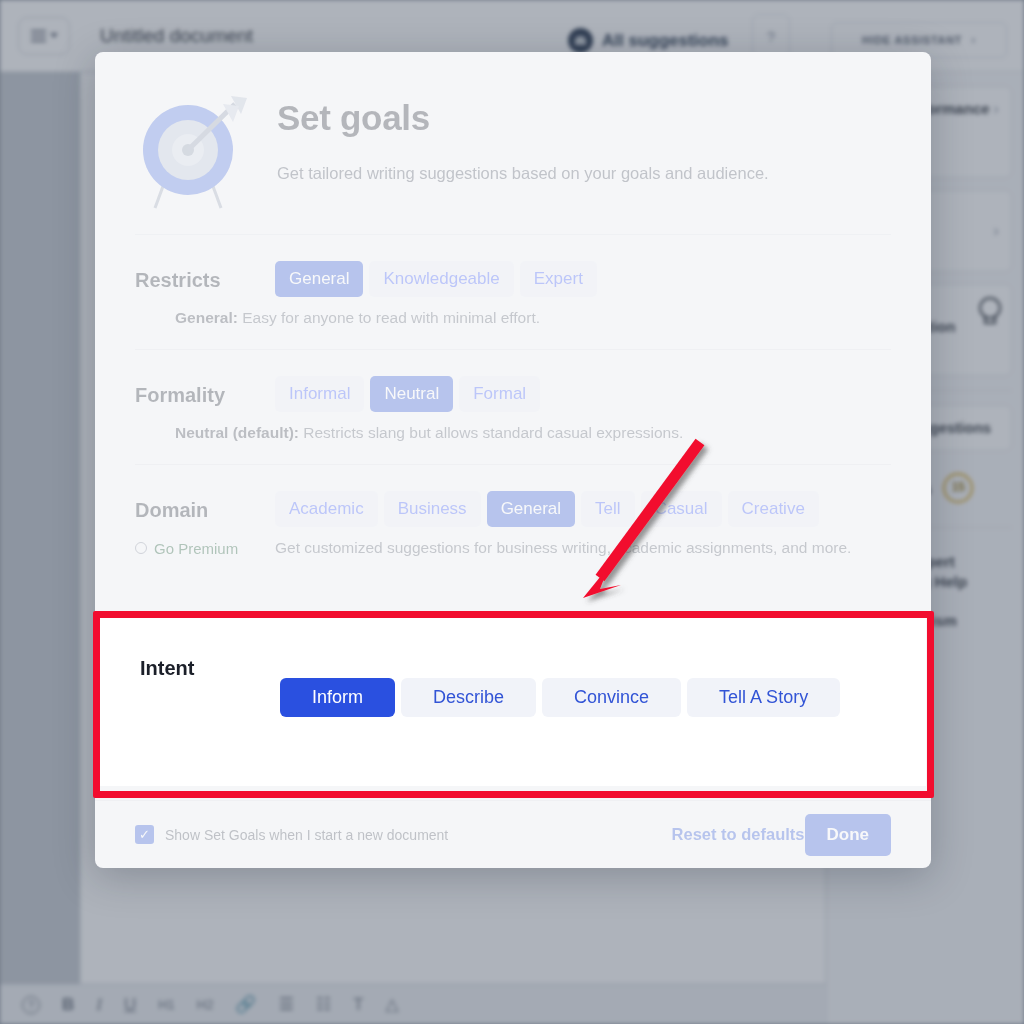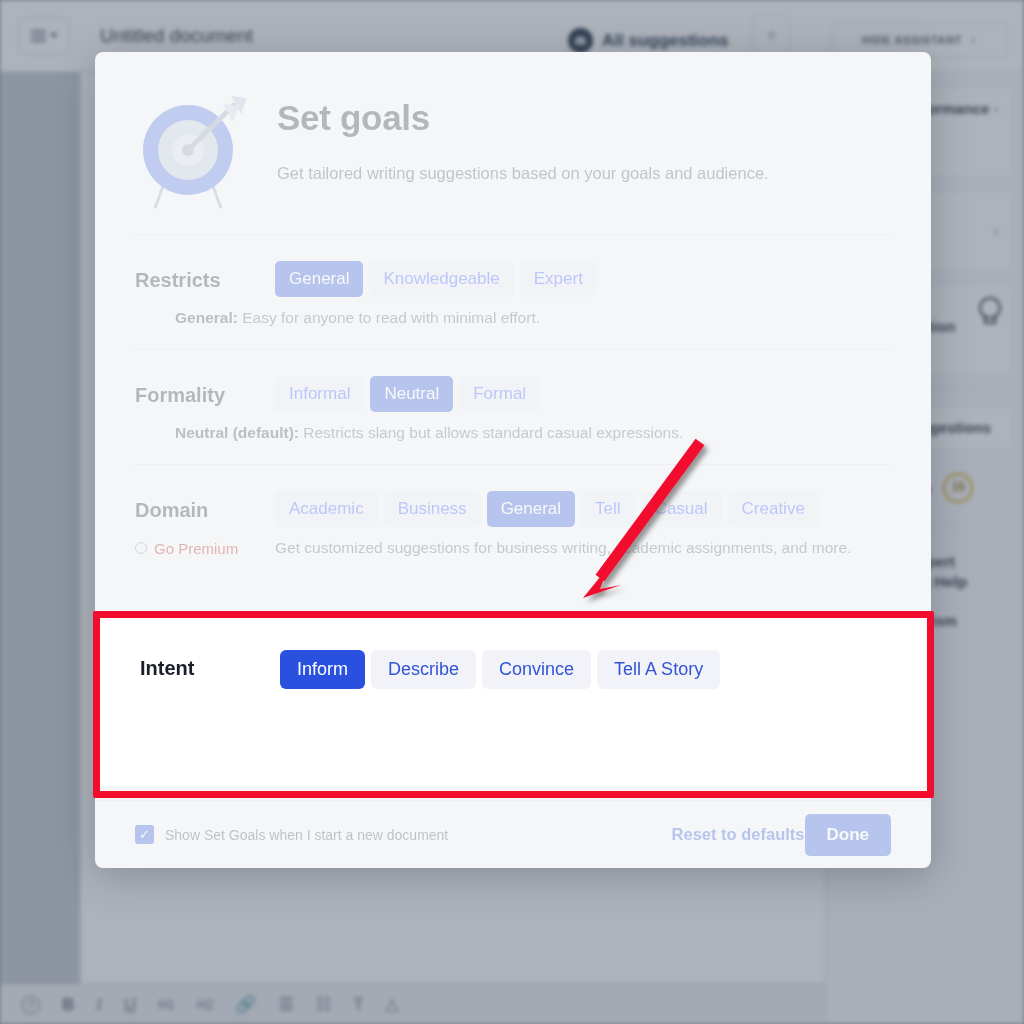--- a/index.html
+++ b/index.html
@@ -179,38 +179,38 @@
     padding: 8px 14px; border-radius: 5px; font-size: 17px;
     background: #eceff6; color: #3d5afe; white-space: nowrap;
   }
   .chip.sel { background: #2b55d4; color: #fff; font-weight: 500; }
   .setting-desc {
     padding: 12px 40px 0 80px; font-size: 15.5px; color: #5a616e;
   }
   .setting-desc .em { font-weight: 700; color: #3a404c; }
   .premium {
     display: inline-flex; align-items: center; gap: 7px;
-    color: #b91c1c; font-size: 15px;
+    color: #14532d; font-size: 15px;
   }
   .premium .dia {
     width: 12px; height: 12px; border: 1.6px solid #7d8494; border-radius: 50%;
     position: relative;
   }
   .desc-row { display: flex; padding: 12px 40px 0 40px; gap: 18px; }
   .desc-row .premium { width: 122px; flex: 0 0 auto; }
 
   
   #intent-section {
     position: absolute; left: 5px; top: 566px; width: 826px; height: 168px;
     background: #ffffff;
     padding: 32px 40px 0 40px;
   }
   #intent-section .setting-row { padding: 0; }
   #intent-section .setting-label { padding-top: 7px; color: #1b1f29; }
-  #intent-section .chip { padding: 9px 17px; font-size: 18px; border-radius: 6px; background: #f1f3f9; color: #3254d6; }
+  #intent-section .chip { padding: 9px 32px; font-size: 18px; border-radius: 6px; background: #f1f3f9; color: #3254d6; margin-top: 28px; }
   #intent-section .chip.sel { background: #2a50e0; color: #fff; }
   #intent-section .setting-desc {
     padding: 22px 0 0 140px; font-size: 16.5px; line-height: 1.8; color: #2c3139;
     max-width: 660px;
   }
   #intent-section .setting-desc .em { font-weight: 700; color: #13171e; }
 
   
   #highlight-box {
     position: absolute; left: 93px; top: 611px; width: 841px; height: 187px;

